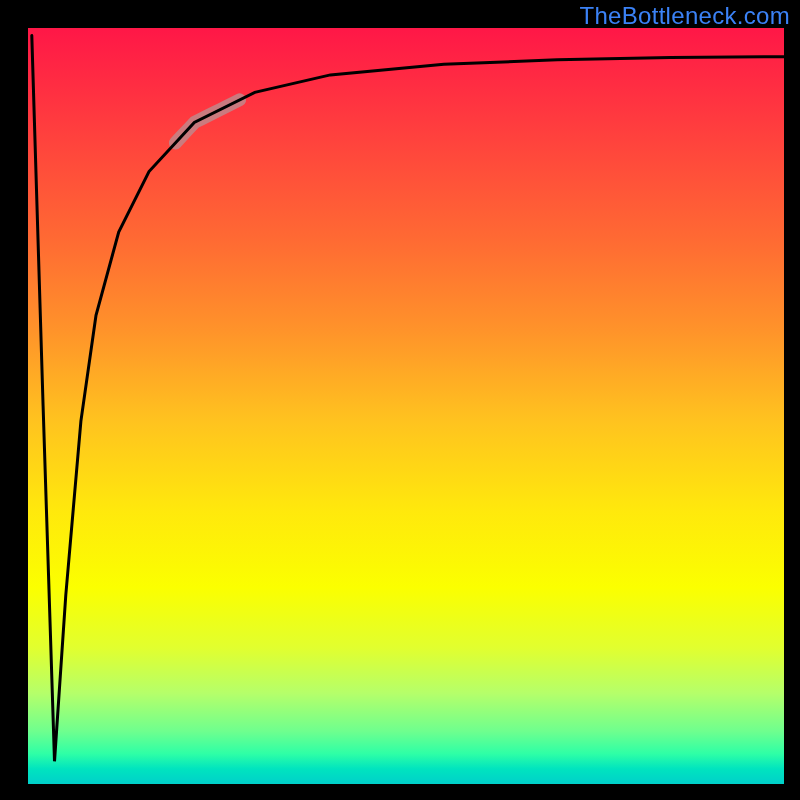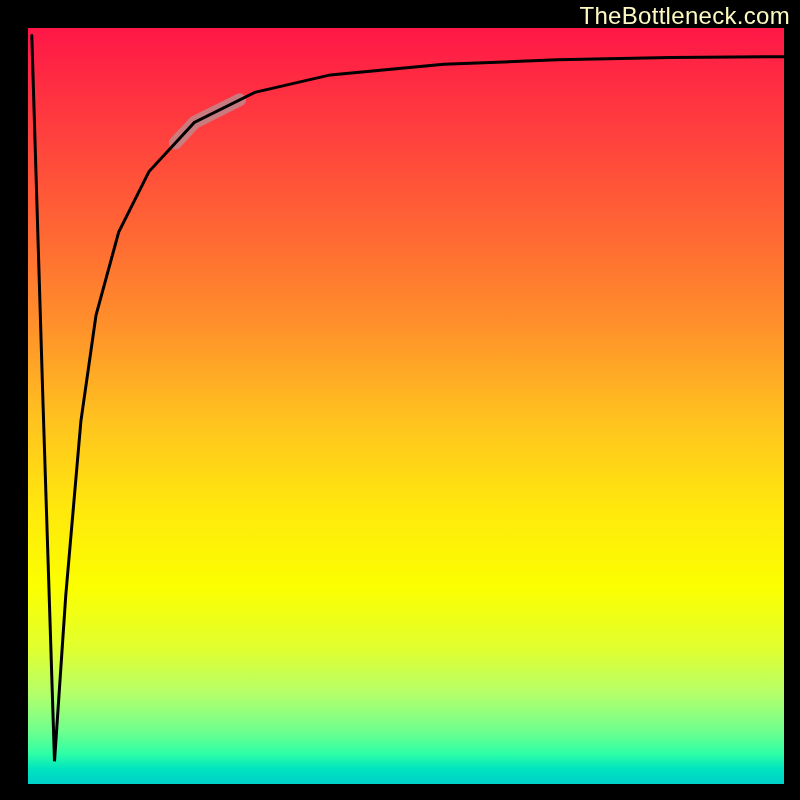--- a/index.html
+++ b/index.html
@@ -14,21 +14,21 @@
   .frame {
     position: relative;
     width: 800px;
     height: 800px;
     background: #000;
   }
   .watermark {
     position: absolute;
     top: 2px;
     right: 10px;
-    color: #fef9c3;
+    color: #3b82f6;
     font-size: 24px;
     font-weight: 400;
     letter-spacing: 0.3px;
     z-index: 5;
   }
   .plot-area {
     position: absolute;
     left: 28px;
     top: 28px;
     width: 756px;

